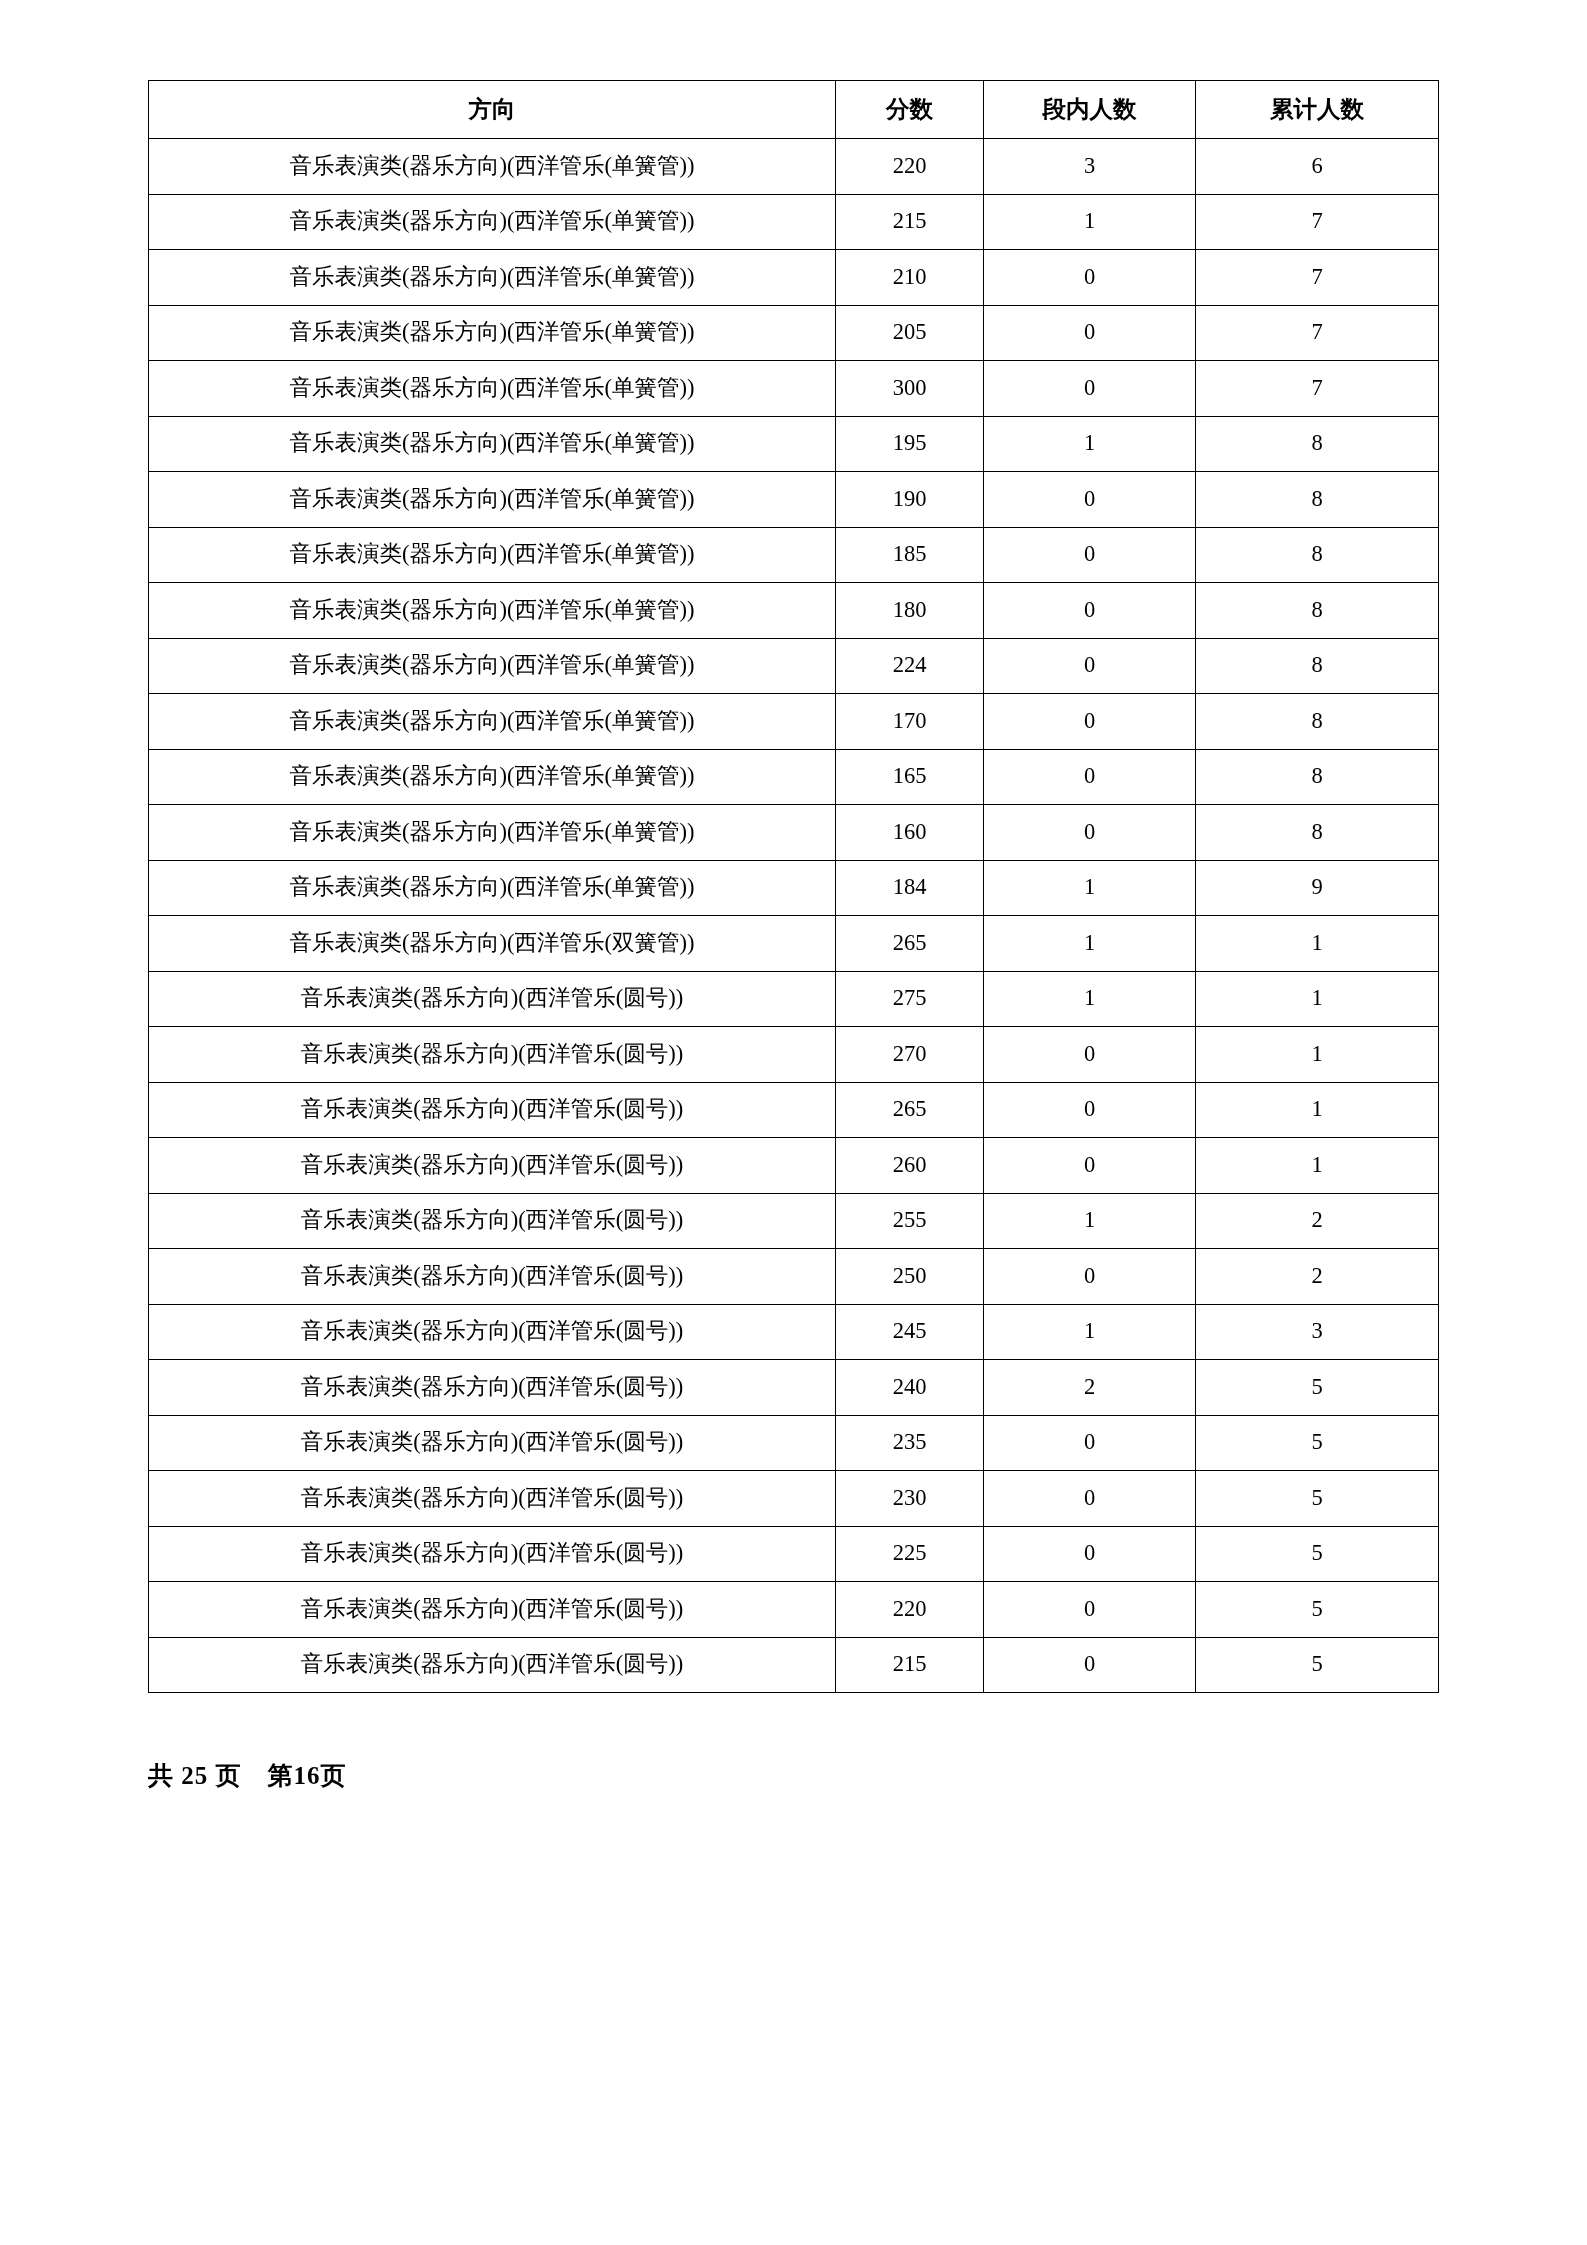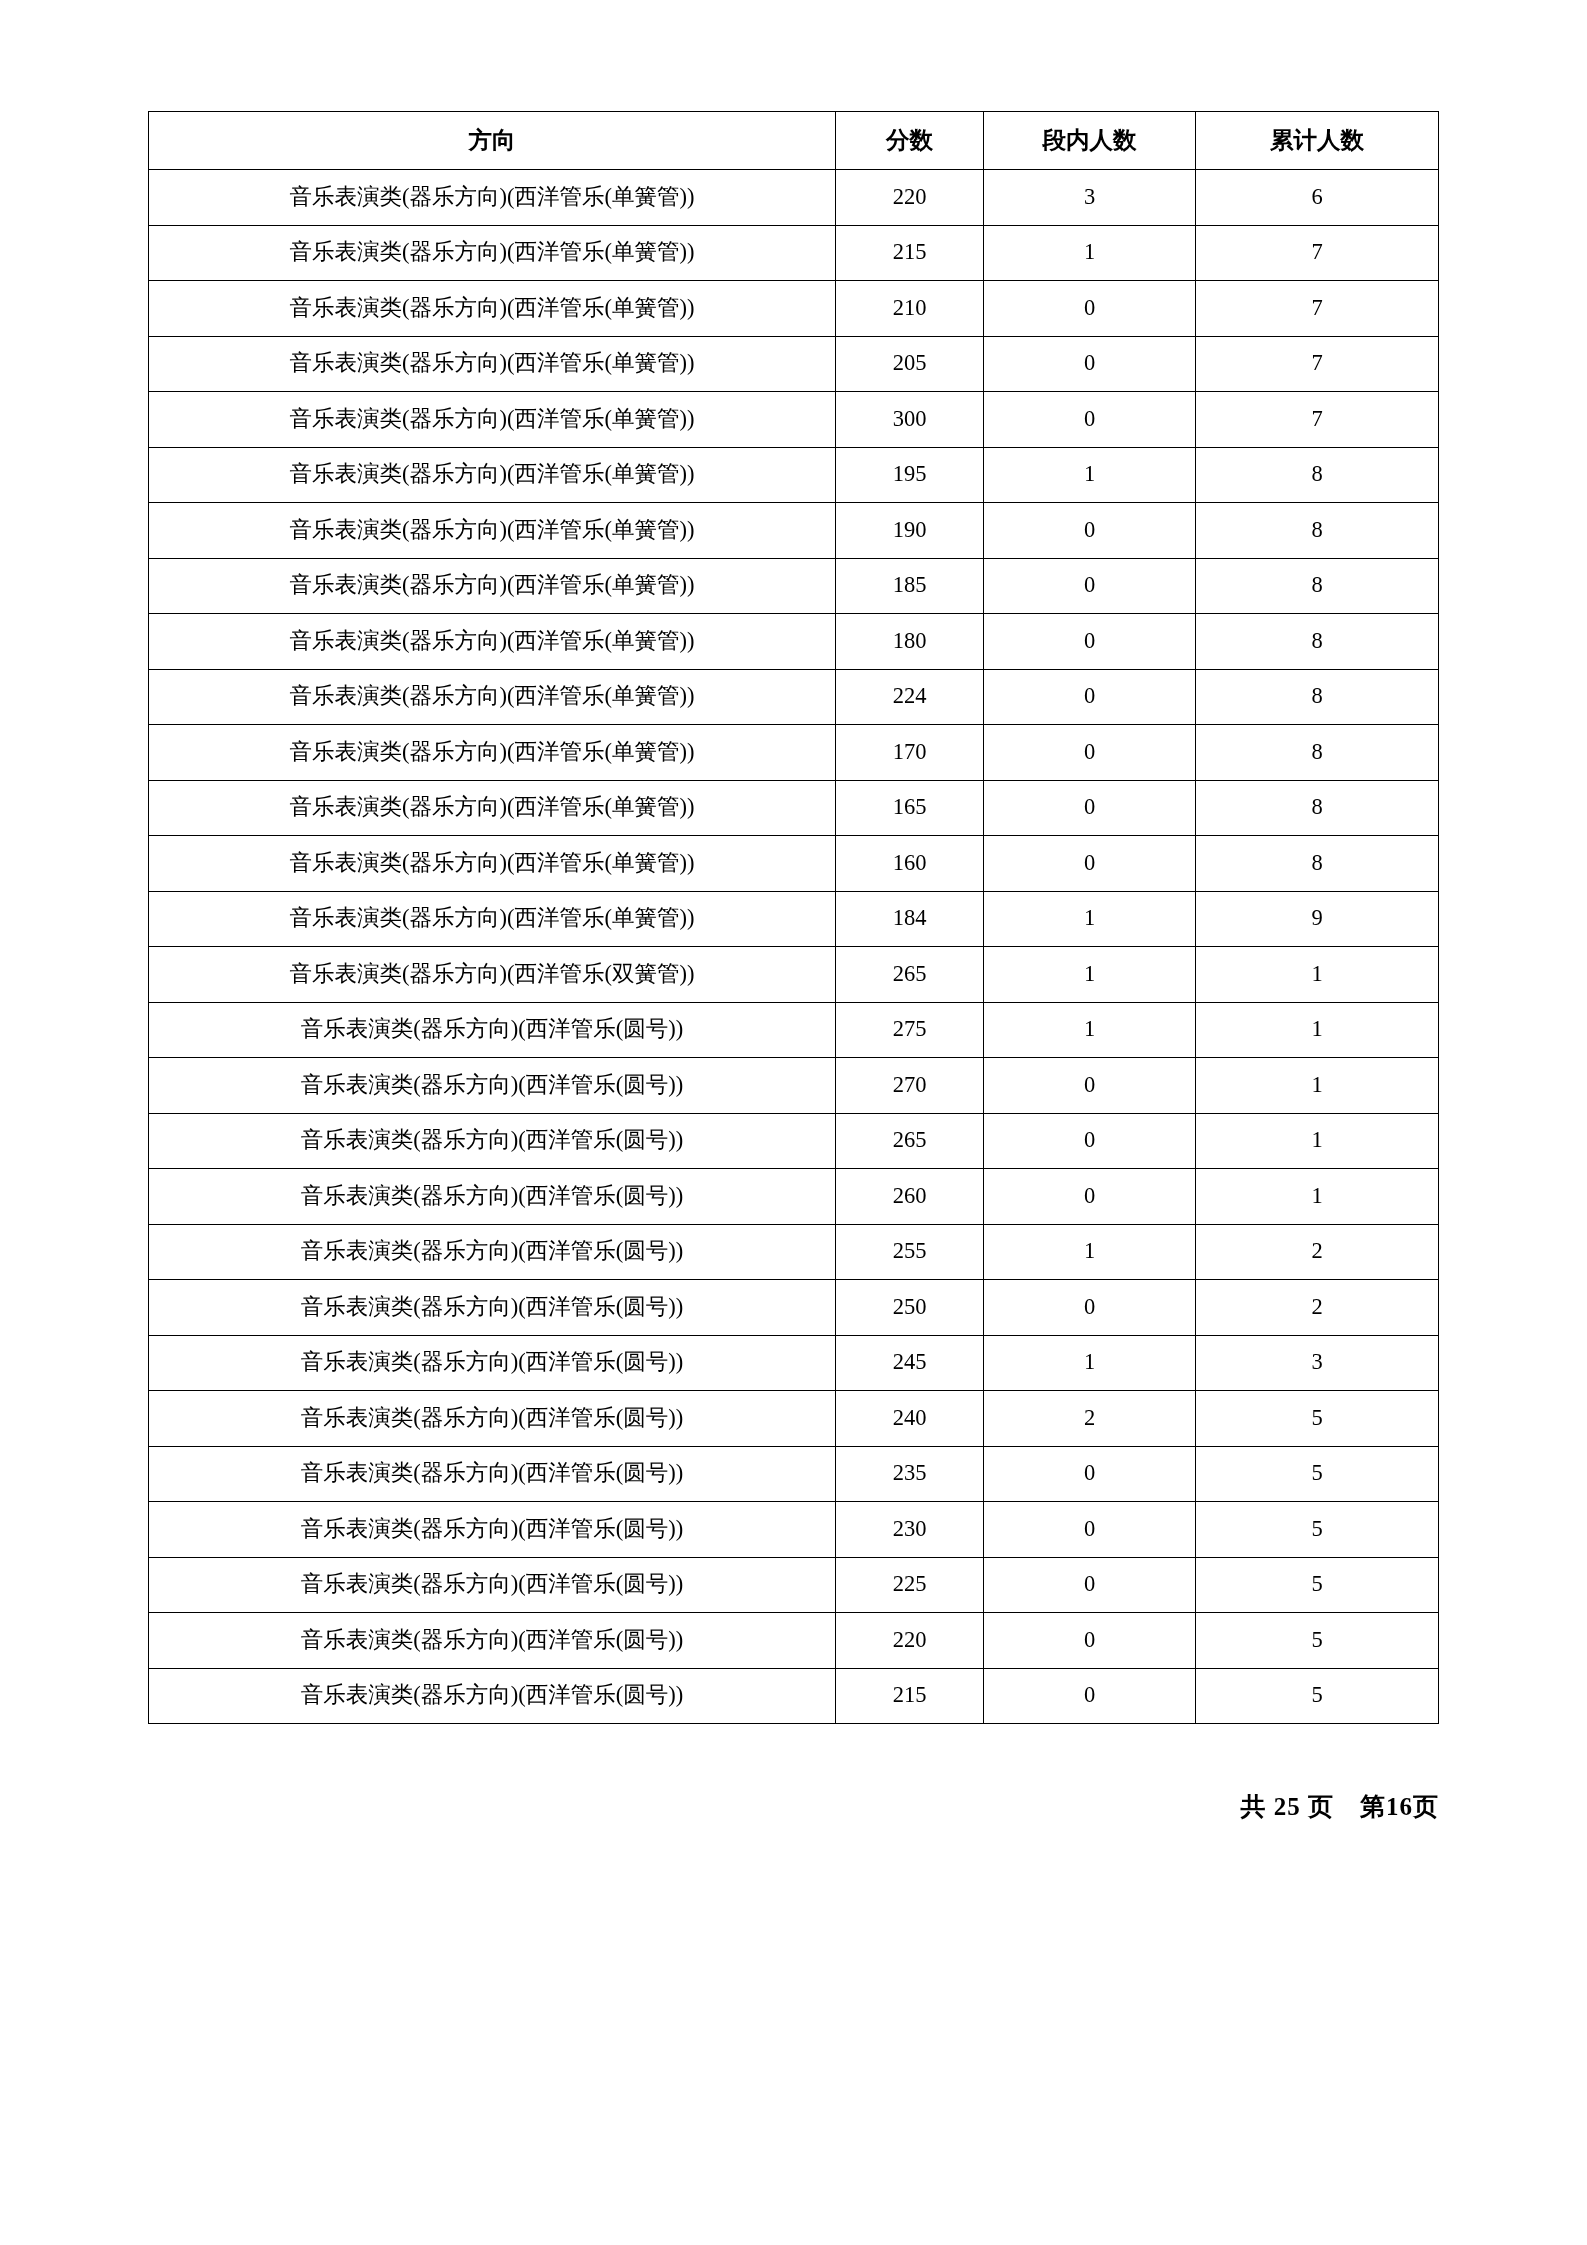--- a/index.html
+++ b/index.html
@@ -11,21 +11,21 @@
     width: 1587px;
     height: 2245px;
     font-family: "Liberation Serif", "DejaVu Serif", serif;
     color: #000000;
     position: relative;
   }
   .page {
     box-sizing: border-box;
     width: 1587px;
     height: 2245px;
-    padding: 111px 148px 0 148px;
+    padding: 80px 148px 0 148px;
   }
   table.score-table {
     border-collapse: collapse;
     width: 1290px;
     table-layout: fixed;
   }
   table.score-table th,
   table.score-table td {
     border: 1px solid #000000;
     text-align: center;
@@ -45,21 +45,21 @@
   col.c-seg { width: 212px; }
   col.c-cum { width: 243px; }
 
   .dir-cell {
     font-size: 22.5px;
     letter-spacing: 0px;
     white-space: nowrap;
   }
   .footer {
     margin-top: 66px;
-    text-align: right;
+    text-align: left;
     font-size: 25px;
     font-weight: bold;
     letter-spacing: 1px;
   }
   .footer .gap { display: inline-block; width: 26px; }
 </style>
 </head>
 <body>
 
 <div class="page">

